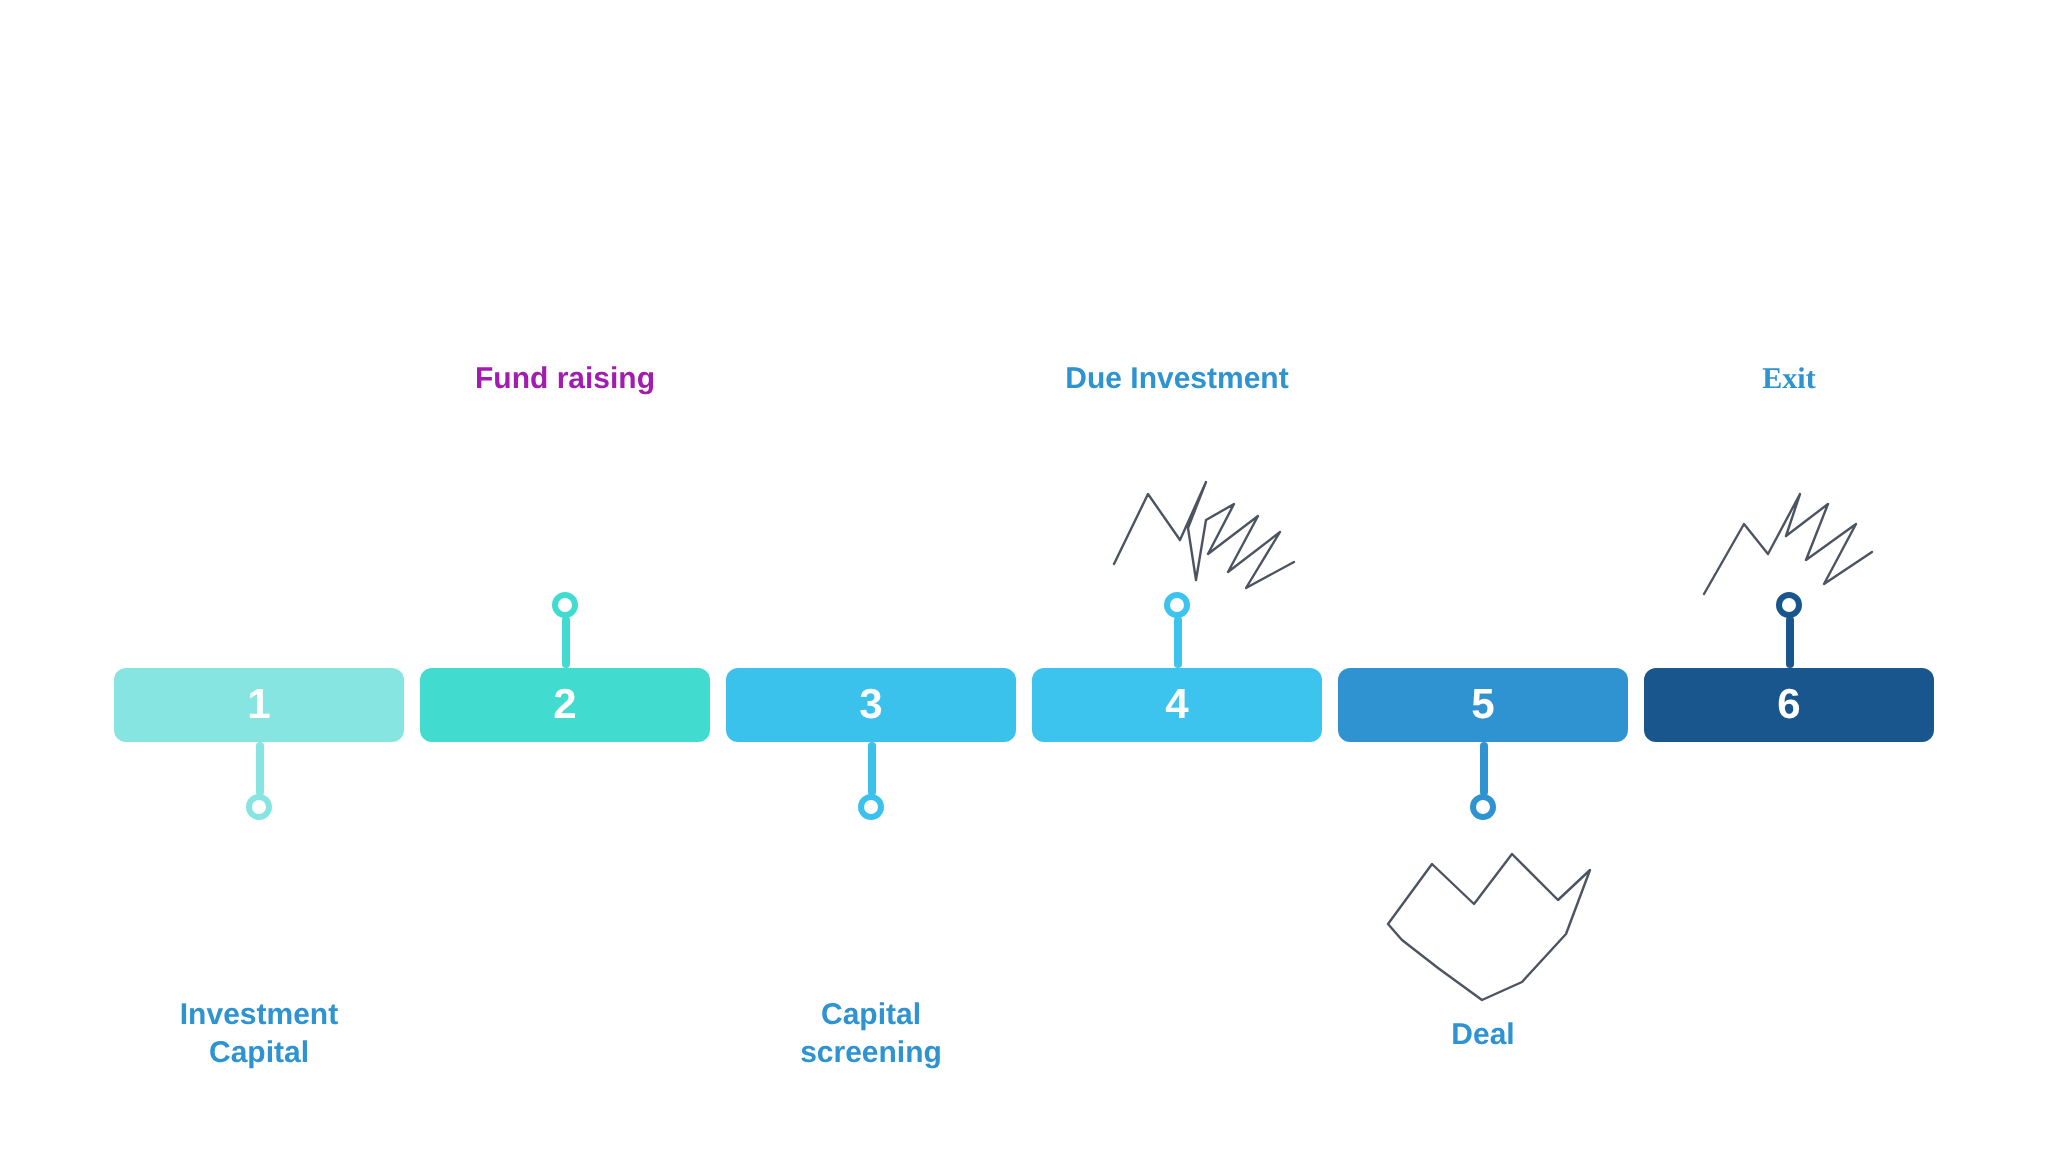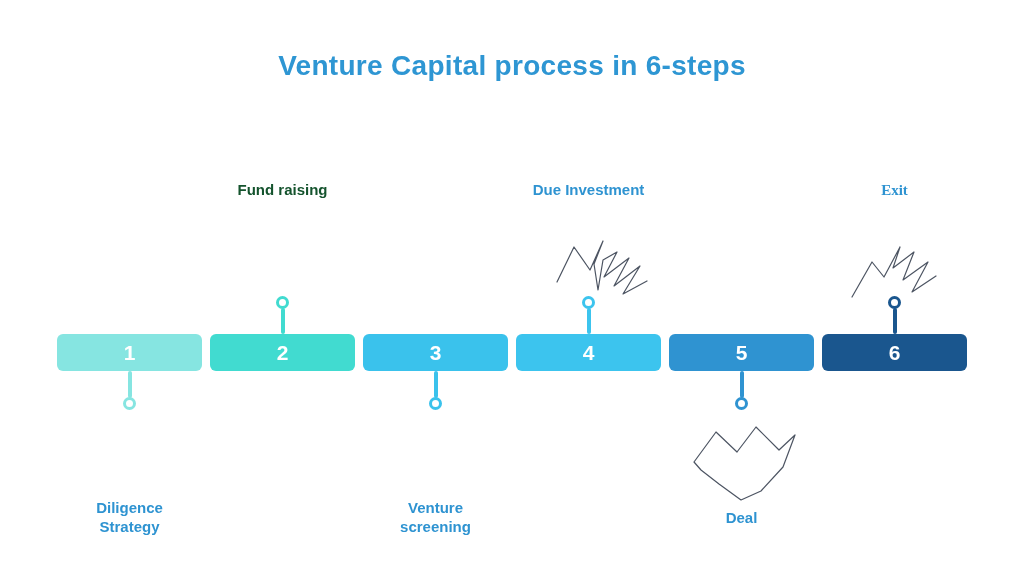--- a/index.html
+++ b/index.html
@@ -79,53 +79,52 @@
     stroke-linejoin: round;
     stroke-linecap: round;
     opacity: 0.75;
   }
 </style>
 </head>
 <body>
 
 <div class="stage">
 
-  <h1 class="diagram-title" style="color: rgb(46, 150, 211);">Venture Capital process in 6-steps</h1>
 
   <svg class="doodles" width="1024" height="576" viewBox="0 0 1024 576">
     <path d="M557 282 L574 247 L590 270 L603 241 L594 264 L598 290 L603 260 L617 252 L604 277 L629 258 L614 286 L640 266 L623 294 L647 281"></path>
     <path d="M852 297 L872 262 L884 277 L900 247 L893 268 L914 252 L903 280 L928 262 L912 292 L936 276"></path>
     <path d="M694 462 L716 432 L737 452 L756 427 L779 450 L795 435 L783 467 L761 491 L741 500 L719 484 L701 470 L694 462"></path>
   </svg>
 
   <div>
     <div class="bar" style="left: 57px; background: rgb(134, 229, 225);">
       <span>1</span>
     </div>
     <div class="stem down" style="left: 127.5px; background: rgb(134, 229, 225);"></div>
     <div class="ring down" style="left: 123px; border-color: rgb(134, 229, 225);"></div>
-    <div class="step-label below" style="left: 73.5px; color: rgb(46, 147, 209);">Diligence Strategy</div>
+    <div class="step-label below" style="left: 73.5px; color: rgb(46, 147, 209);">Investment Capital</div>
   </div>
 
   <div>
     <div class="bar" style="left: 210px; background: rgb(65, 219, 208);">
       <span>2</span>
     </div>
     <div class="stem up" style="left: 280.5px; background: rgb(65, 219, 208);"></div>
     <div class="ring up" style="left: 276px; border-color: rgb(65, 219, 208);"></div>
-    <div class="step-label above" style="left: 202.5px; color: #14532d;">Fund raising</div>
+    <div class="step-label above" style="left: 202.5px; color: #a21caf;">Fund raising</div>
   </div>
 
   <div>
     <div class="bar" style="left: 363px; background: rgb(58, 194, 236);">
       <span>3</span>
     </div>
     <div class="stem down" style="left: 433.5px; background: rgb(58, 194, 236);"></div>
     <div class="ring down" style="left: 429px; border-color: rgb(58, 194, 236);"></div>
-    <div class="step-label below" style="left: 379.5px; color: rgb(46, 147, 209);">Venture screening</div>
+    <div class="step-label below" style="left: 379.5px; color: rgb(46, 147, 209);">Capital screening</div>
   </div>
 
   <div>
     <div class="bar" style="left: 516px; background: rgb(60, 196, 238);">
       <span>4</span>
     </div>
     <div class="stem up" style="left: 586.5px; background: rgb(60, 196, 238);"></div>
     <div class="ring up" style="left: 582px; border-color: rgb(60, 196, 238);"></div>
     <div class="step-label above" style="left: 508.5px; color: rgb(46, 147, 209);">Due Investment</div>
   </div>

